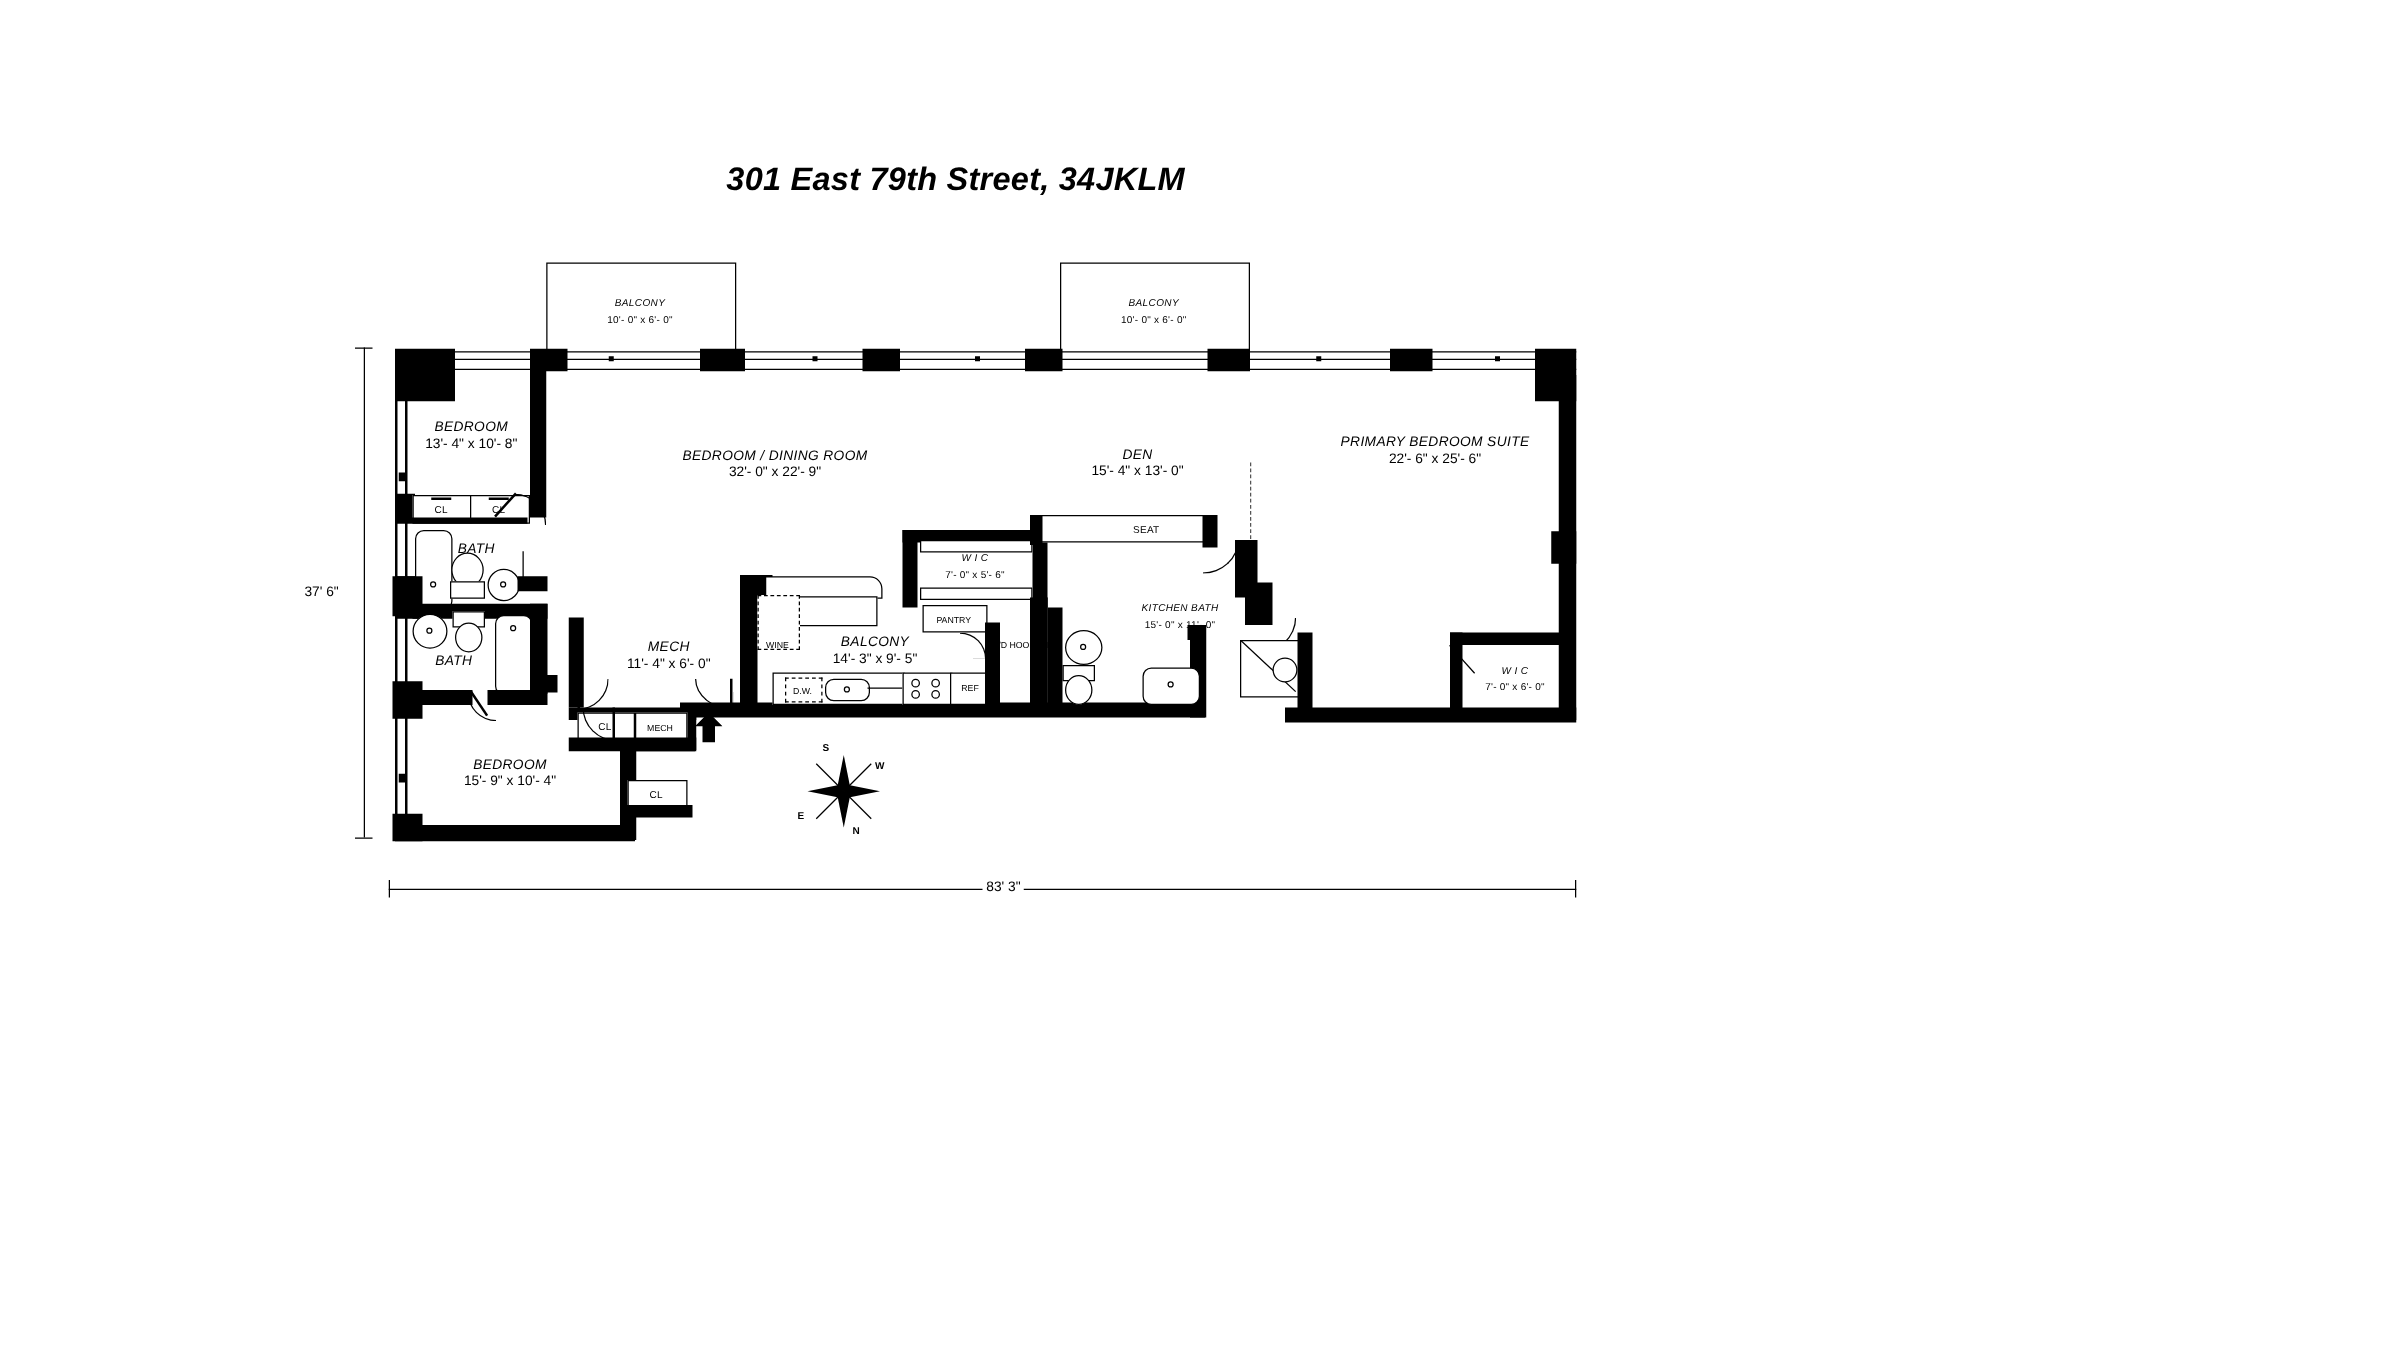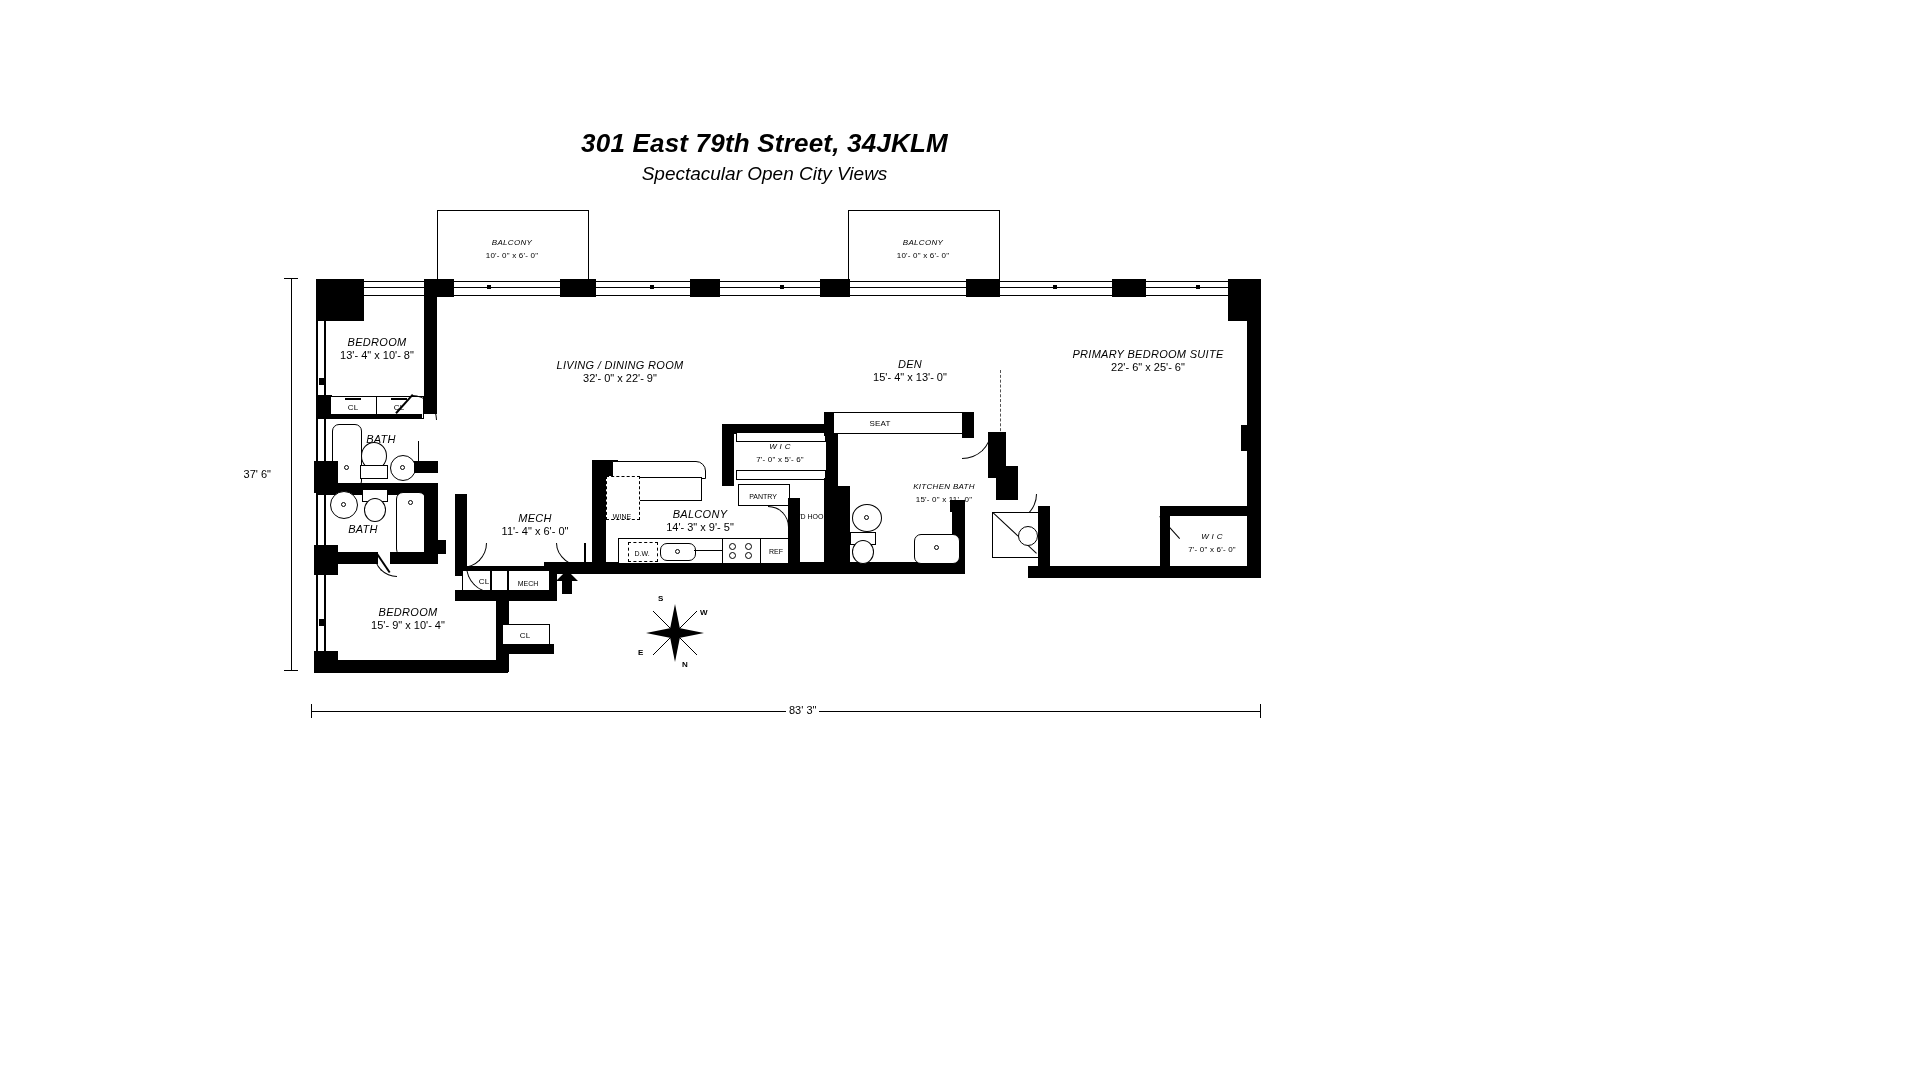--- a/index.html
+++ b/index.html
@@ -48,21 +48,20 @@
   
   #compass{position:absolute;left:640px;top:598px;width:70px;height:70px;}
   #compass .cdir{position:absolute;font-size:8px;font-weight:bold;}
 </style>
 </head>
 <body>
 
 <div id="stage">
 
   <div class="ttl" id="title">301 East 79th Street, 34JKLM</div>
-  <div class="ttl" id="subtitle">Spectacular Open City Views</div>
 
   <div class="th" style="left:437px;top:210px;width:150px;height:82px;border-width:1.4px;"></div>
   <div class="lbl" style="left:437px;top:236px;width:150px;">
     <span class="nm sm">BALCONY</span>
     <span class="dm sm">10'- 0" x 6'- 0"</span>
   </div>
 
   <div class="thl" style="left:452px;top:292px;width:62px;height:1.4px;"></div>
 
   <div class="th" style="left:848px;top:210px;width:150px;height:82px;border-width:1.4px;"></div>
@@ -187,21 +186,21 @@
     <span class="nm">BEDROOM</span>
     <span class="dm">15'- 9" x 10'- 4"</span>
   </div>
   <div class="th" style="left:502px;top:624px;width:46px;height:22px;"></div>
   <div class="lbl sm" style="left:502px;top:629px;width:46px;">CL</div>
   <div class="w" style="left:496px;top:644px;width:58px;height:10px;"></div>
   <div class="swing bl" style="left:466px;top:566px;width:26px;height:26px;"></div>
   <div class="leaf" style="left:490px;top:566px;width:2px;height:27px;"></div>
 
   <div class="lbl" style="left:500px;top:359px;width:240px;">
-    <span class="nm">LIVING / DINING ROOM</span>
+    <span class="nm">BEDROOM / DINING ROOM</span>
     <span class="dm">32'- 0" x 22'- 9"</span>
   </div>
 
   <div class="lbl" style="left:640px;top:508px;width:120px;">
     <span class="nm">BALCONY</span>
     <span class="dm">14'- 3" x 9'- 5"</span>
   </div>
 
   <div class="th" style="left:612px;top:461px;width:92px;height:16px;border-radius:0 10px 0 0;"></div>
   <div class="th" style="left:618px;top:477px;width:82px;height:22px;"></div>
@@ -237,21 +236,21 @@
   <div class="w" style="left:722px;top:424px;width:110px;height:10px;"></div>
   <div class="w" style="left:826px;top:424px;width:12px;height:62px;"></div>
   <div class="th" style="left:736px;top:432px;width:88px;height:8px;"></div>
   <div class="th" style="left:736px;top:470px;width:88px;height:8px;"></div>
   <div class="lbl" style="left:734px;top:440px;width:92px;">
     <span class="nm sm">W I C</span>
     <span class="dm sm">7'- 0" x 5'- 6"</span>
   </div>
 
   <div class="th" style="left:830px;top:412px;width:140px;height:20px;"></div>
-  <div class="lbl sm" style="left:810px;top:417px;width:140px;">SEAT</div>
+  <div class="lbl sm" style="left:847px;top:417px;width:140px;">SEAT</div>
   <div class="w" style="left:824px;top:412px;width:10px;height:24px;"></div>
   <div class="w" style="left:962px;top:412px;width:12px;height:26px;"></div>
 
   <div class="lbl" style="left:846px;top:358px;width:128px;">
     <span class="nm">DEN</span>
     <span class="dm">15'- 4" x 13'- 0"</span>
   </div>
   <div class="dashline" style="left:1000px;top:370px;height:66px;"></div>
   <div class="w" style="left:988px;top:432px;width:18px;height:46px;"></div>
   <div class="w" style="left:996px;top:466px;width:22px;height:34px;"></div>

